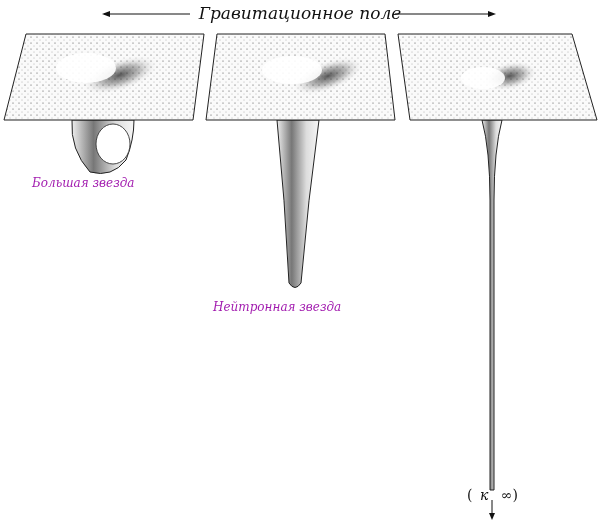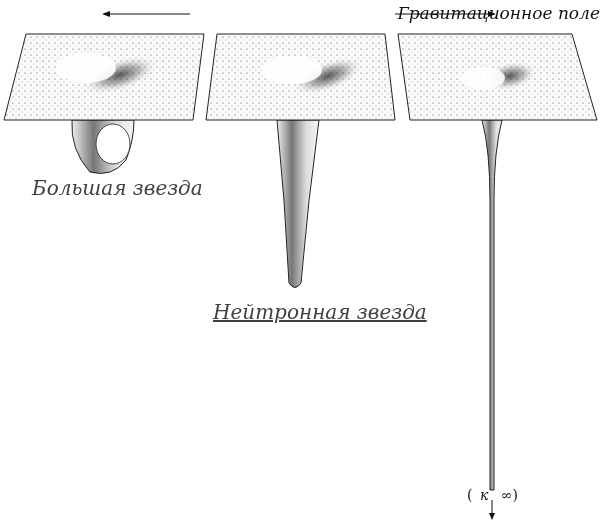--- a/index.html
+++ b/index.html
@@ -1,19 +1,19 @@
 <!DOCTYPE html>
 <html><head>
   <meta charset="utf-8">
   <style>
     html, body { margin: 0; padding: 0; background: #ffffff; }
     body { width: 600px; height: 525px; position: relative; overflow: hidden; font-family: "DejaVu Serif", serif; }
     .canvas { position: absolute; left: 0; top: 0; width: 600px; height: 525px; }
-    .label { position: absolute; font-family: "DejaVu Serif", serif; font-style: italic; font-size: 20px; color: #404040; white-space: nowrap; text-align: right; }
-    .title { position: absolute; top: 3px; left: 0; width: 600px; text-align: right; font-family: "DejaVu Serif", serif; font-style: italic; font-size: 17px; color: #111; }
+    .label { position: absolute; font-family: "DejaVu Serif", serif; font-style: italic; font-size: 12px; color: #a21caf; white-space: nowrap; text-align: right; }
+    .title { position: absolute; top: 3px; left: 0; width: 600px; text-align: center; font-family: "DejaVu Serif", serif; font-style: italic; font-size: 17px; color: #111; }
   </style>
 </head>
 <body>
 
 <div class="canvas">
   <svg width="600" height="525" viewBox="0 0 600 525">
     <defs>
       <pattern id="dots" width="6" height="6" patternUnits="userSpaceOnUse">
         <circle cx="1" cy="1" r="0.55" fill="#444"></circle>
         <circle cx="4" cy="4" r="0.45" fill="#666"></circle>
@@ -61,20 +61,20 @@
       <polygon points="398,34 572,34 597,120 410,120" fill="url(#dots)"></polygon>
       <ellipse cx="510" cy="76" rx="28" ry="14" fill="url(#dimple)" transform="rotate(-12 510 76)"></ellipse>
       <ellipse cx="483" cy="78" rx="22" ry="11" fill="#fff" opacity="0.9"></ellipse>
       <line x1="492" y1="500" x2="492" y2="517" stroke="#111" stroke-width="1"></line>
       <polygon points="492,520 489,513 495,513" fill="#111"></polygon>
     </g>
   </svg>
 
   <div class="title">Гравитационное поле</div>
   <div class="label" style="left:32px; top:176px;">Большая звезда</div>
-  <div class="label" style="left:213px; top:300px;text-decoration:underline;">Нейтронная звезда</div>
+  <div class="label" style="left:213px; top:300px;">Нейтронная звезда</div>
 
   <div style="position:absolute; left:467px; top:487px; font-family:'DejaVu Serif', serif; font-size:14px; color:#111; white-space:nowrap;">
     <span>(</span>
     <span style="font-style:italic; margin-left:3px;">к</span>
     <span style="margin-left:8px;">∞)</span>
   </div>
 </div>
 
 </body></html>

